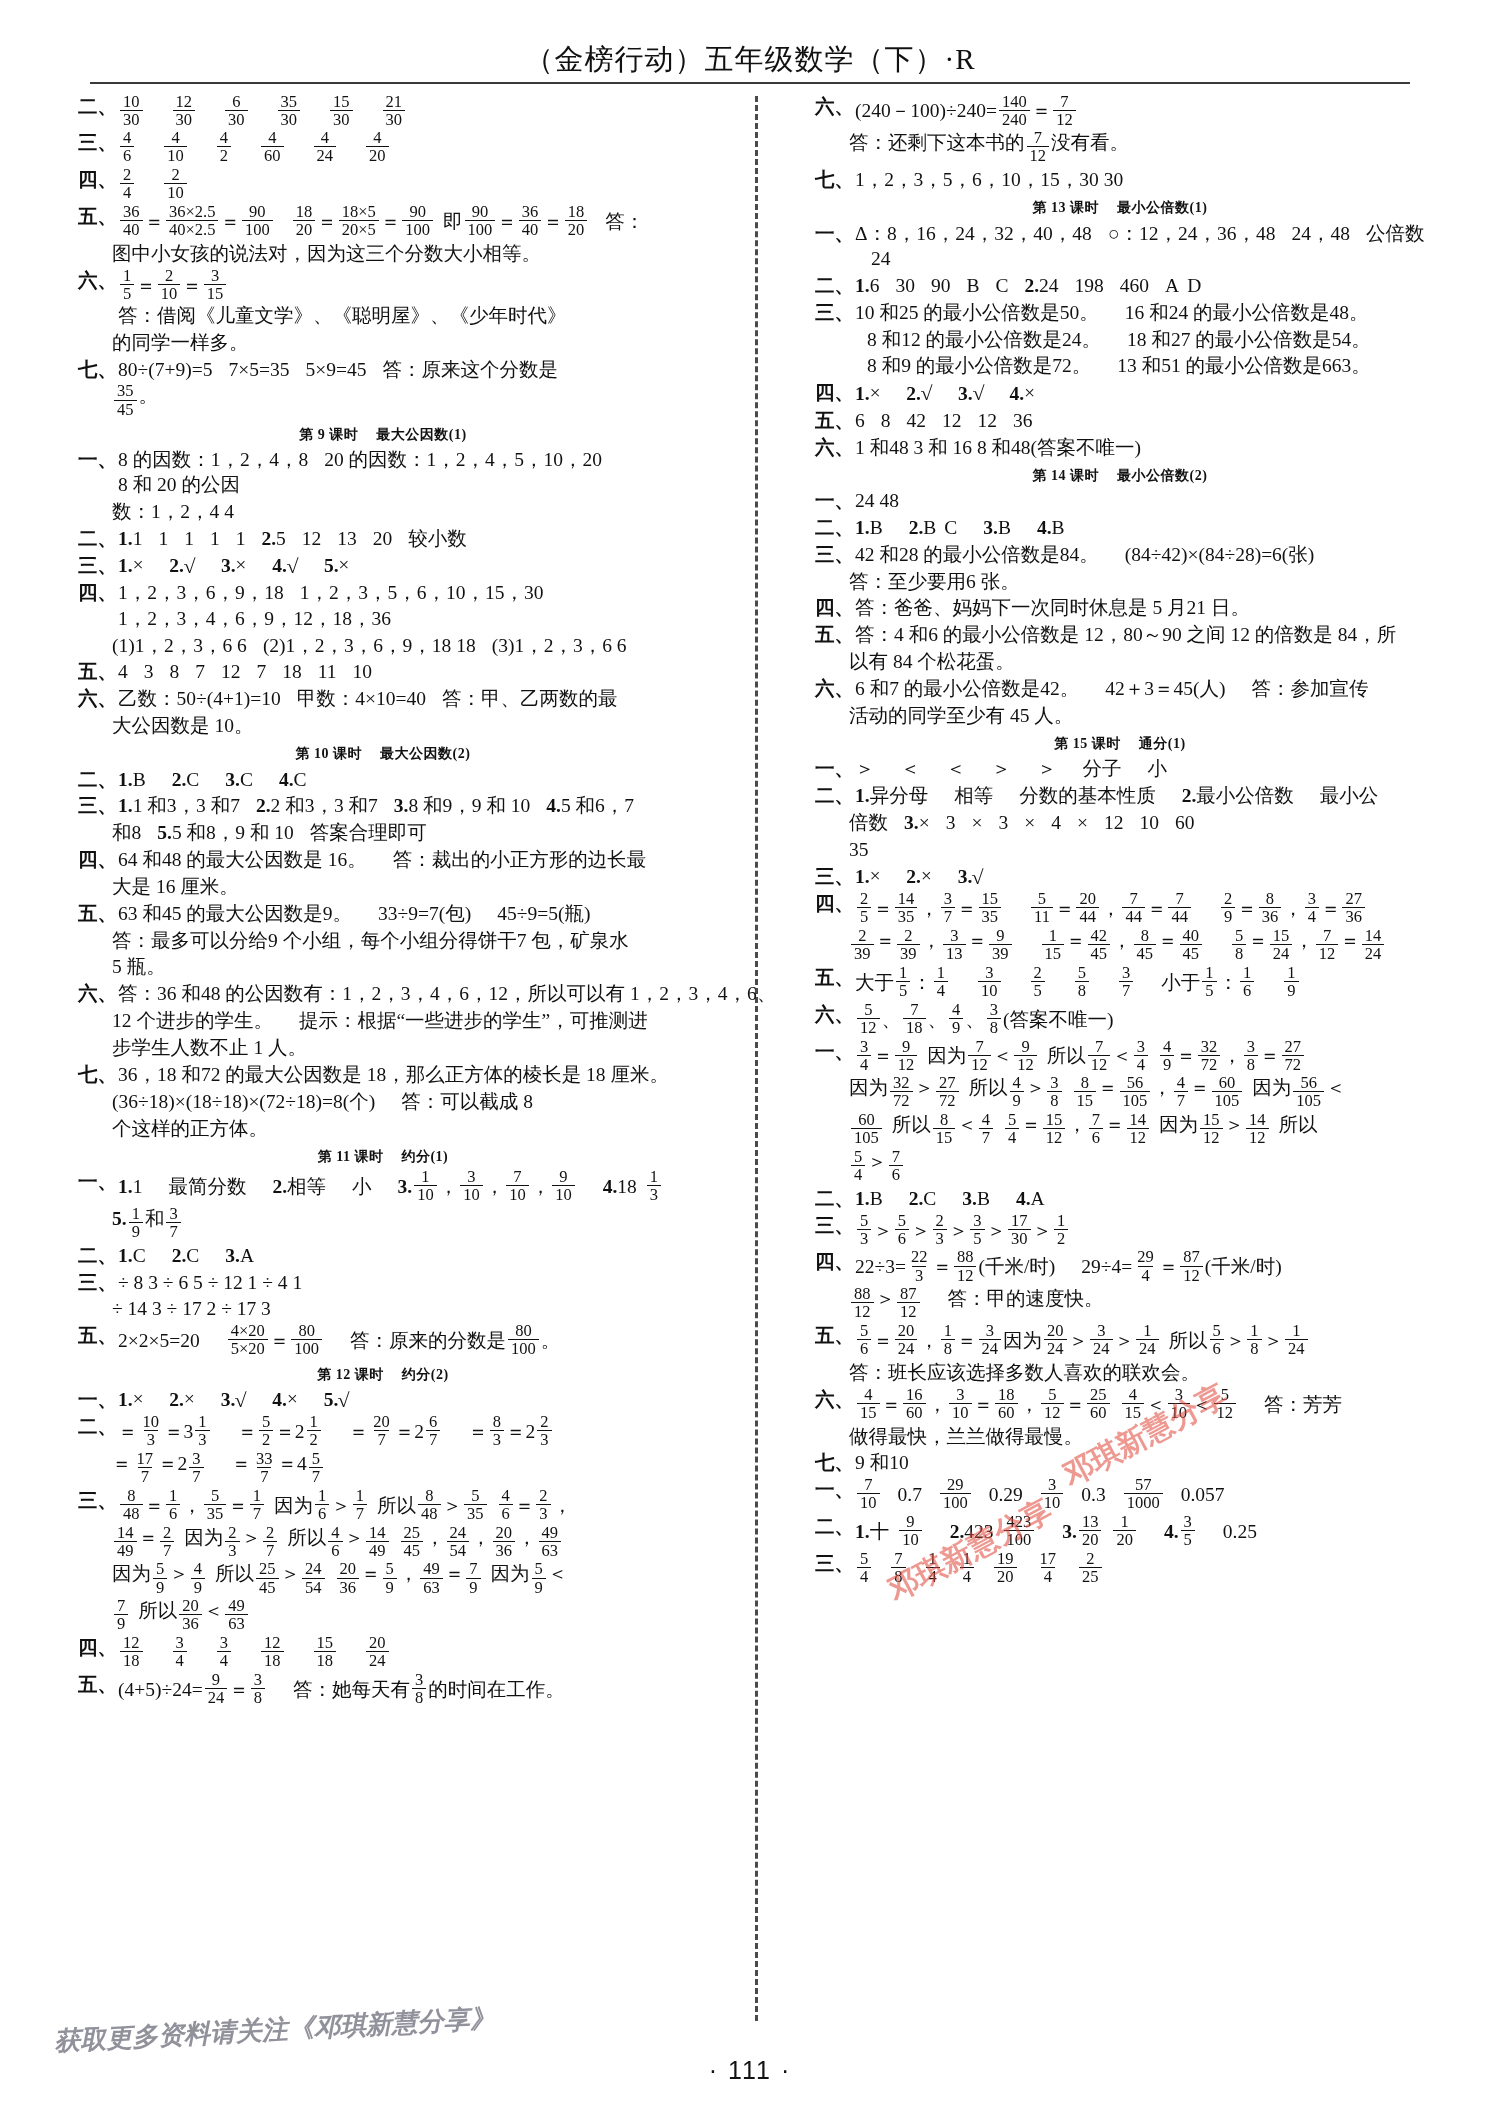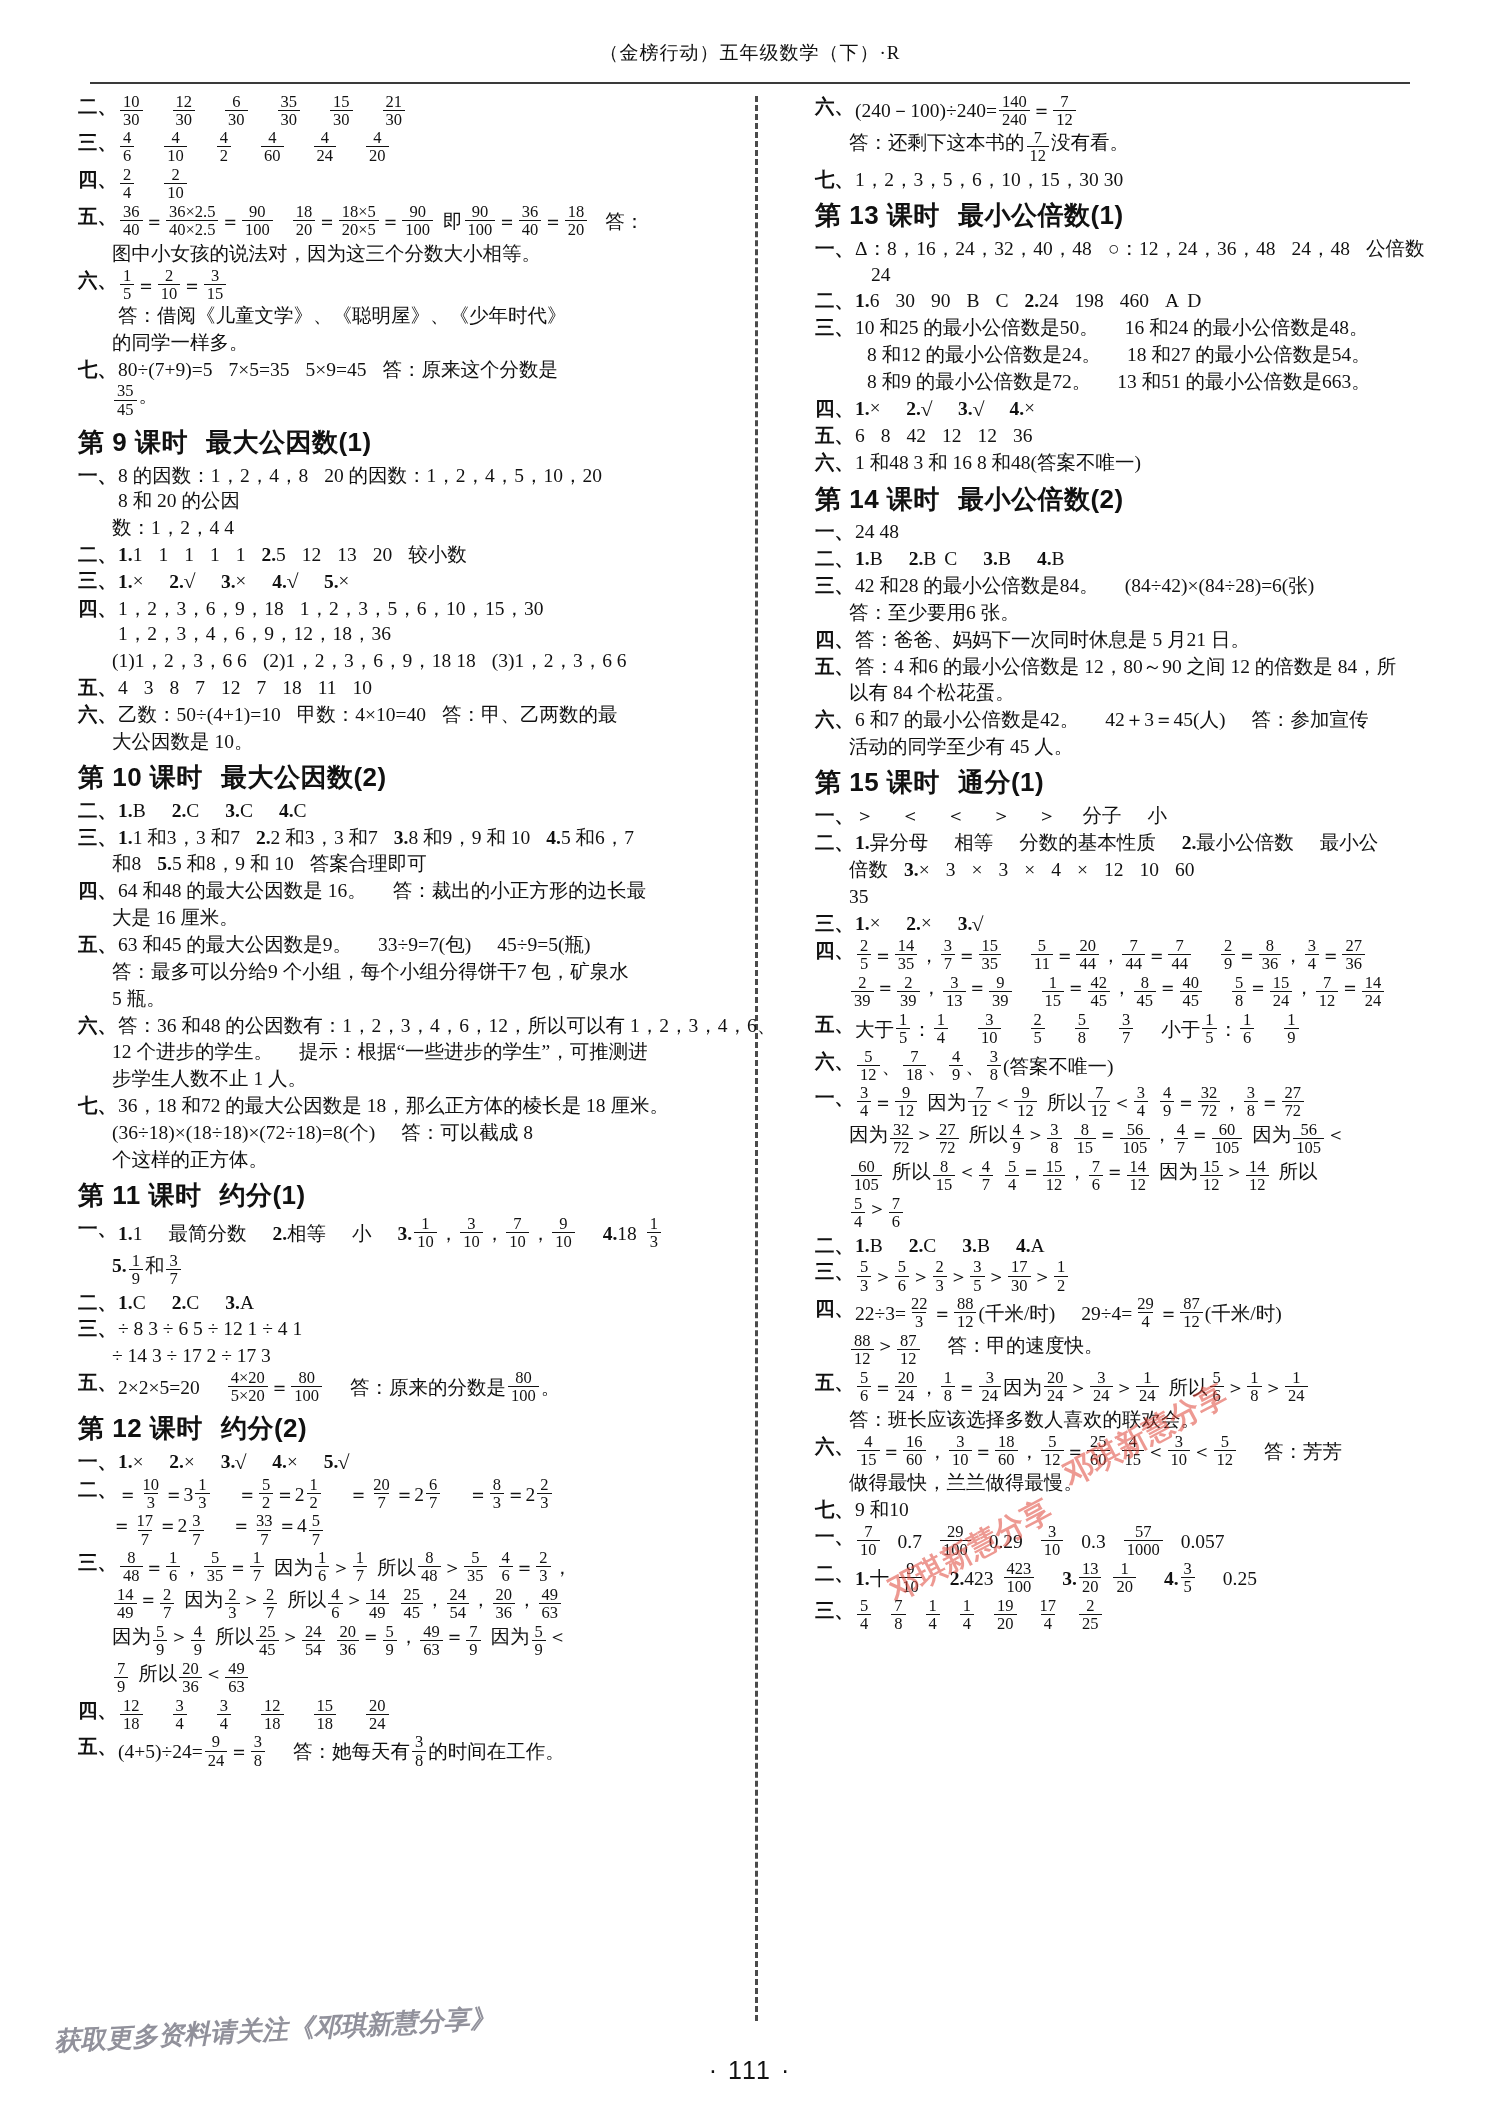--- a/index.html
+++ b/index.html
@@ -6,21 +6,21 @@
   body{
     width:1500px;height:2121px;position:relative;
     font-family:"Liberation Serif","DejaVu Serif",serif;
     color:#111;
   }
   .page{position:absolute;inset:0;}
 
   
   .hdr{
     position:absolute;left:0;right:0;top:40px;text-align:center;
-    font-size:19px;letter-spacing:1px;
+    font-size:29px;letter-spacing:1px;
   }
   .hdr-rule{
     position:absolute;left:90px;right:90px;top:82px;
     border-top:2px solid #3a3a3a;
   }
 
   
   .col{
     position:absolute;top:92px;width:610px;
     font-size:19.5px;line-height:1.30;
@@ -38,23 +38,23 @@
   .body{flex:1 1 auto;display:flex;align-items:center;flex-wrap:wrap;}
   .indent{padding-left:34px;}
   .gap{display:inline-block;width:16px;}
   .gap-s{display:inline-block;width:8px;}
   .gap-l{display:inline-block;width:26px;}
   .b{font-weight:bold;}
   .tx{white-space:nowrap;}
 
   
   .lesson{
-    text-align:left;font-weight:bold;font-size:26px;
+    text-align:center;font-weight:bold;font-size:14px;
     margin:7px 0 3px 0;letter-spacing:.5px;
-    font-family:Liberation Sans, sans-serif;
+    font-family:Liberation Serif, serif;
   }
   .lesson .sp{display:inline-block;width:18px;}
 
   
   .fr{
     display:inline-flex;flex-direction:column;align-items:center;
     vertical-align:middle;margin:0 2px;line-height:1.04;
     font-size:16.5px;position:relative;top:-1px;
   }
   .fr .n{padding:0 3px;}

